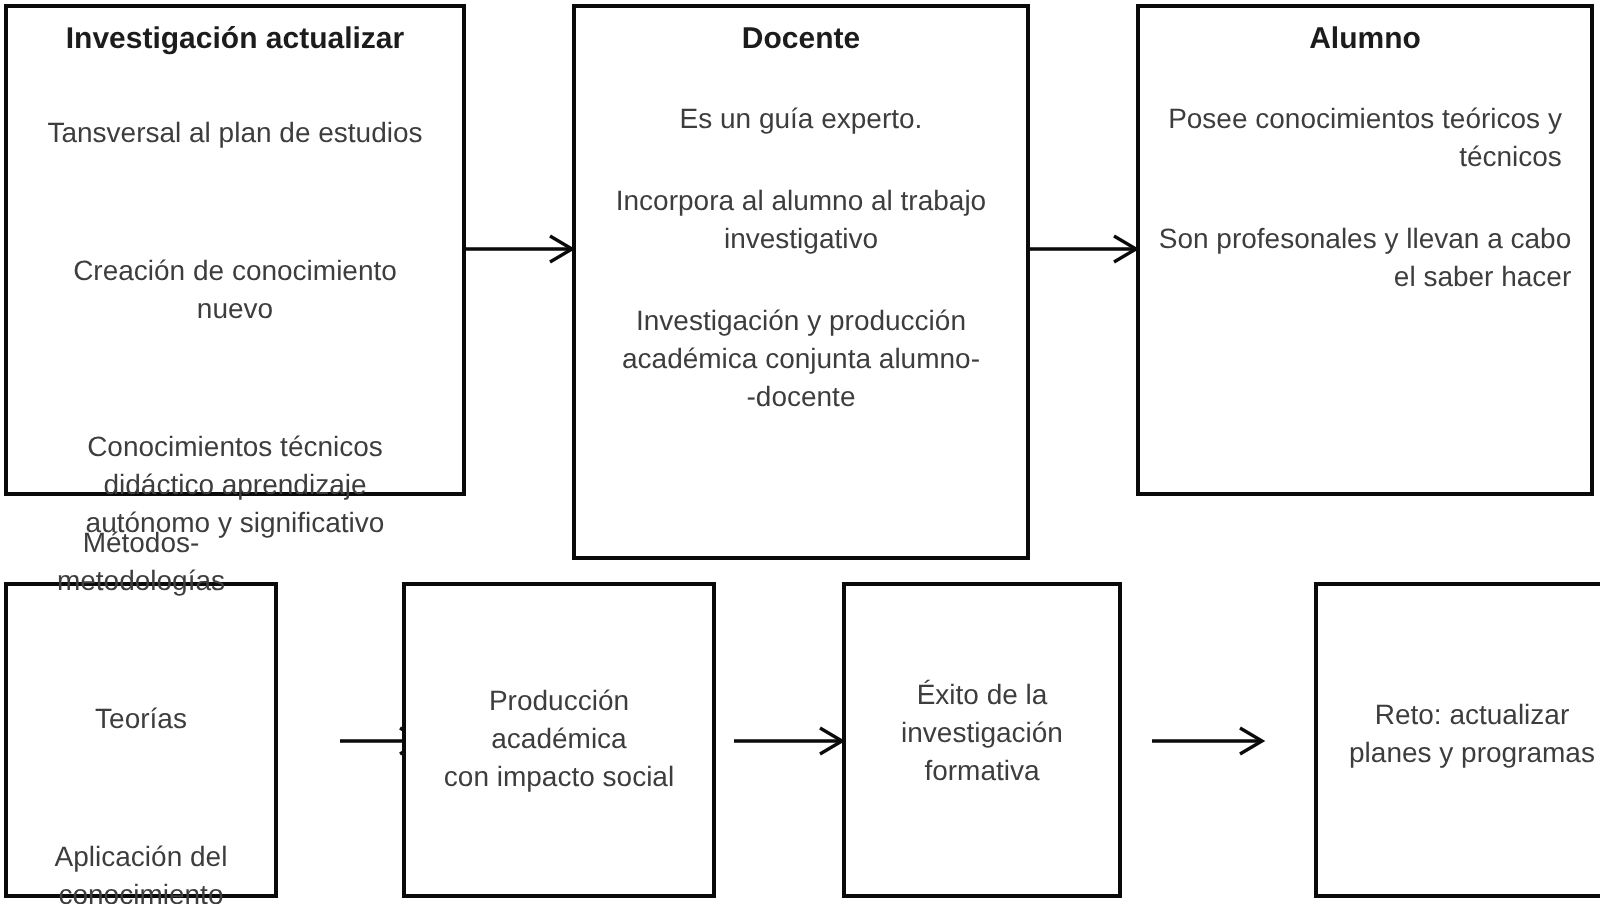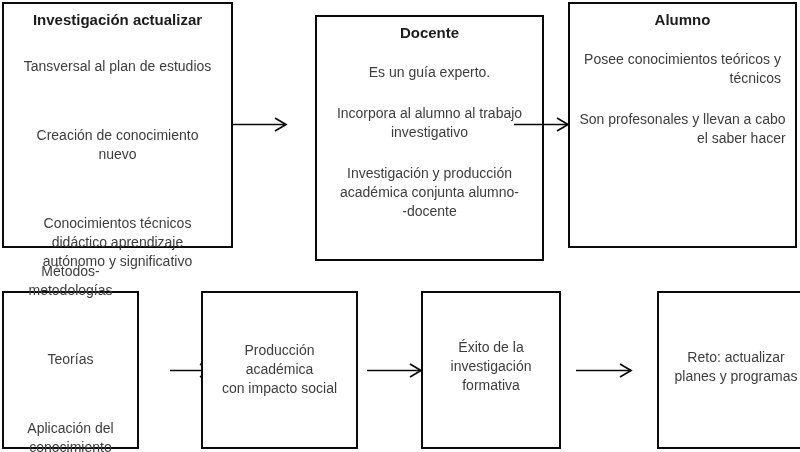--- a/index.html
+++ b/index.html
@@ -67,21 +67,21 @@
     <p class="item">Conocimientos técnicos
 didáctico aprendizaje
 autónomo y significativo</p>
   </div>
 
   <svg class="arrow" style="left:232px; top:115px;" width="56" height="19" viewBox="0 0 56 19">
     <line x1="0" y1="9.5" x2="54" y2="9.5"></line>
     <polyline points="43,3 54,9.5 43,16"></polyline>
   </svg>
 
-  <div class="box gap-lg" style="left:286px; top:15px; width:229px; height:246px;margin-left:29px;">
+  <div class="box gap-lg" style="left:286px; top:2px; width:229px; height:278px;">
     <div class="title">Docente</div>
     <p class="item">Es un guía experto.</p>
     <p class="item">Incorpora al alumno al trabajo
 investigativo</p>
     <p class="item">Investigación y producción
 académica conjunta alumno-
 -docente</p>
   </div>
 
   <svg class="arrow" style="left:514px; top:115px;" width="56" height="19" viewBox="0 0 56 19">

